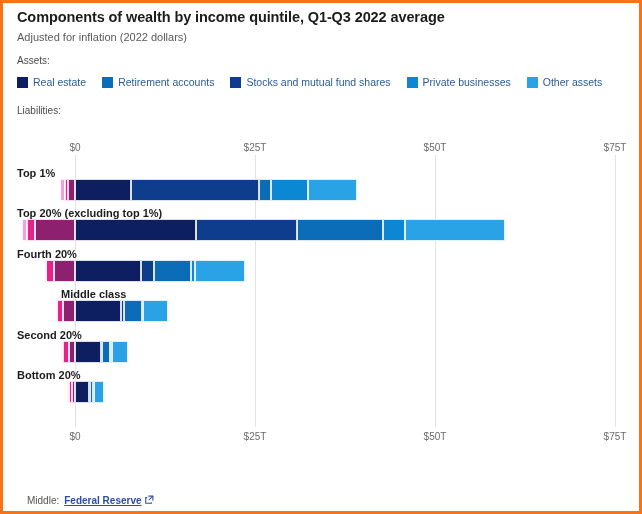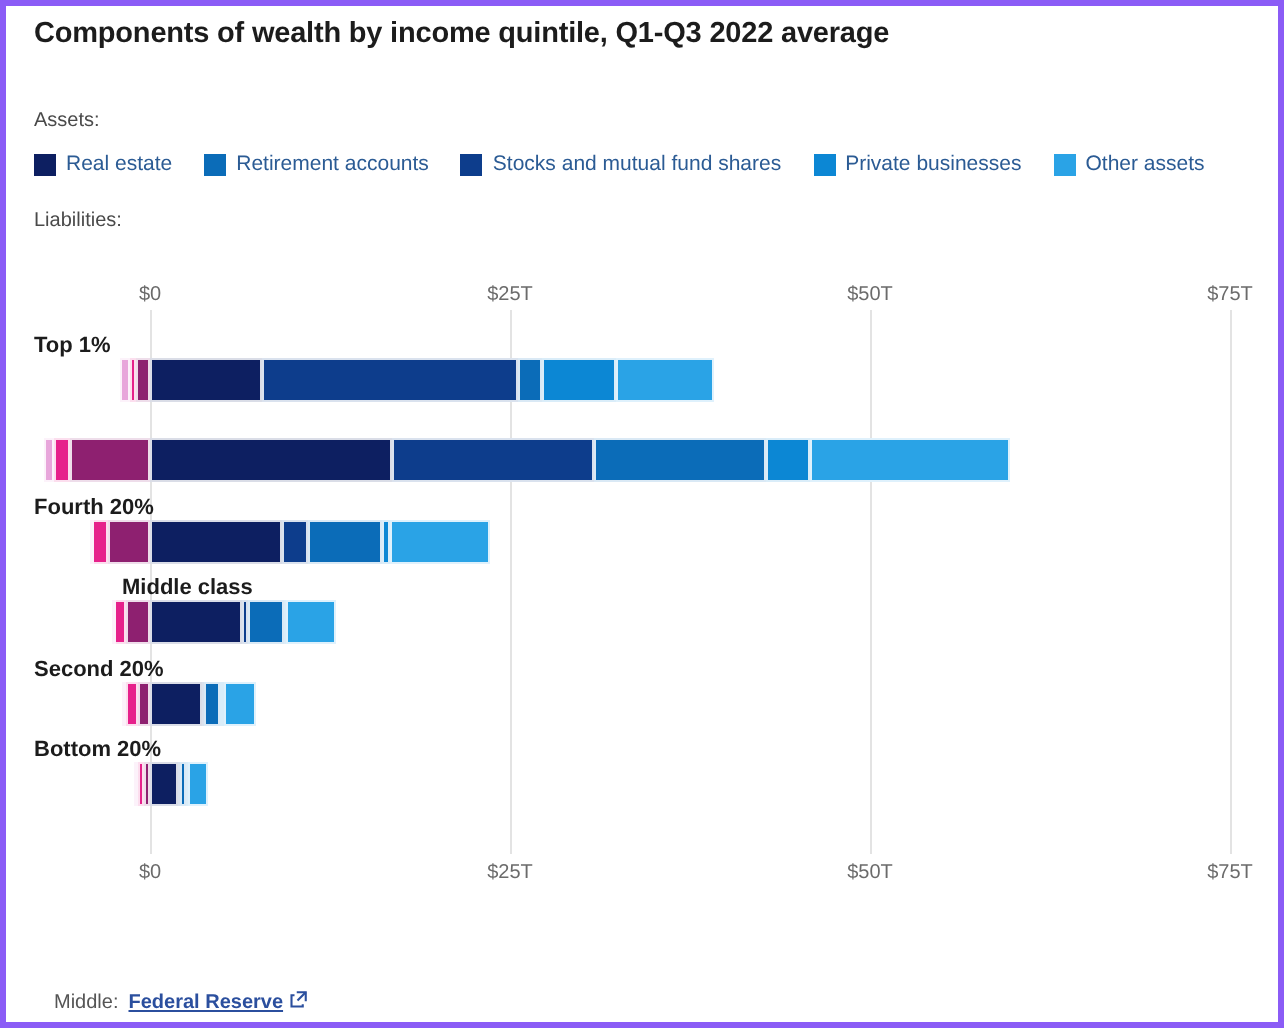--- a/index.html
+++ b/index.html
@@ -1,19 +1,19 @@
 <!DOCTYPE html>
 <html><head>
 <meta charset="utf-8">
 <style>
   html,body{margin:0;padding:0;background:#1a1a1a;}
   body{font-family:"Liberation Sans",sans-serif;}
   .frame{
     width:642px;height:514px;box-sizing:border-box;
-    background:#ffffff;border:3px solid #8b5cf6;
+    background:#ffffff;border:3px solid #f97316;
     position:relative;overflow:hidden;
   }
   .title{
     position:absolute;left:14px;top:6px;
     font-size:14.5px;font-weight:bold;color:#1c1c1c;
     letter-spacing:-0.1px;white-space:nowrap;
   }
   .subtitle{
     position:absolute;left:14px;top:28px;
     font-size:11px;color:#5a5a5a;white-space:nowrap;
@@ -47,20 +47,21 @@
   .source .lbl{margin-right:5px;}
   .source a{color:#2b4f9e;text-decoration:underline;font-weight:bold;}
   .extlink{margin-left:3px;display:inline-block;}
 </style>
 </head>
 <body>
 
 <div class="frame">
 
   <div class="title">Components of wealth by income quintile, Q1-Q3 2022 average</div>
+  <div class="subtitle">Adjusted for inflation (2022 dollars)</div>
 
   <div class="grouplabel" style="top:52px;">Assets:</div>
   <div class="legendrow" id="assets-legend" style="top:73px;">
       <div class="legitem">
         <span class="swatch" style="background: rgb(13, 31, 97);"></span>
         <span class="legtext">Real estate</span>
       </div>
       <div class="legitem">
         <span class="swatch" style="background: rgb(11, 108, 184);"></span>
         <span class="legtext">Retirement accounts</span>
@@ -98,20 +99,21 @@
       <div class="bar" style="left: 0px; top: 176px; width: 642px;">
         <div class="seg" style="left: 64.8px; width: 7.2px; background: rgb(142, 32, 112); border: 1px solid rgba(255, 255, 255, 0.85);"></div>
         <div class="seg" style="left: 61.92px; width: 2.88px; background: rgb(230, 33, 139); border: 1px solid rgba(255, 255, 255, 0.85);"></div>
         <div class="seg" style="left: 56.88px; width: 5.04px; background: rgb(232, 166, 219); border: 1px solid rgba(255, 255, 255, 0.85);"></div>
         <div class="seg" style="left: 72px; width: 56.16px; background: rgb(13, 31, 97); border: 1px solid rgba(255, 255, 255, 0.85);"></div>
         <div class="seg" style="left: 128.16px; width: 128.16px; background: rgb(13, 61, 140); border: 1px solid rgba(255, 255, 255, 0.85);"></div>
         <div class="seg" style="left: 256.32px; width: 11.52px; background: rgb(11, 108, 184); border: 1px solid rgba(255, 255, 255, 0.85);"></div>
         <div class="seg" style="left: 267.84px; width: 36.72px; background: rgb(12, 135, 212); border: 1px solid rgba(255, 255, 255, 0.85);"></div>
         <div class="seg" style="left: 304.56px; width: 49.68px; background: rgb(42, 163, 230); border: 1px solid rgba(255, 255, 255, 0.85);"></div>
       </div>
+      <div class="catlabel" style="left: 14px; top: 204px;">Top 20% (excluding top 1%)</div>
       <div class="bar" style="left: 0px; top: 216px; width: 642px;">
         <div class="seg" style="left: 32.4px; width: 39.6px; background: rgb(142, 32, 112); border: 1px solid rgba(255, 255, 255, 0.85);"></div>
         <div class="seg" style="left: 23.76px; width: 8.64px; background: rgb(230, 33, 139); border: 1px solid rgba(255, 255, 255, 0.85);"></div>
         <div class="seg" style="left: 19.44px; width: 4.32px; background: rgb(232, 166, 219); border: 1px solid rgba(255, 255, 255, 0.85);"></div>
         <div class="seg" style="left: 72px; width: 120.96px; background: rgb(13, 31, 97); border: 1px solid rgba(255, 255, 255, 0.85);"></div>
         <div class="seg" style="left: 192.96px; width: 100.8px; background: rgb(13, 61, 140); border: 1px solid rgba(255, 255, 255, 0.85);"></div>
         <div class="seg" style="left: 293.76px; width: 86.4px; background: rgb(11, 108, 184); border: 1px solid rgba(255, 255, 255, 0.85);"></div>
         <div class="seg" style="left: 380.16px; width: 22.32px; background: rgb(12, 135, 212); border: 1px solid rgba(255, 255, 255, 0.85);"></div>
         <div class="seg" style="left: 402.48px; width: 99.36px; background: rgb(42, 163, 230); border: 1px solid rgba(255, 255, 255, 0.85);"></div>
       </div>

